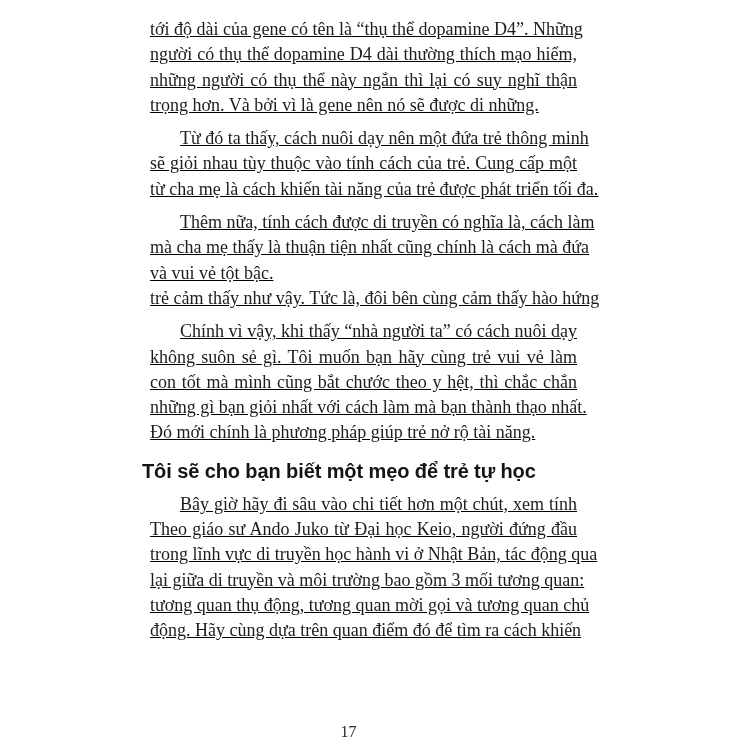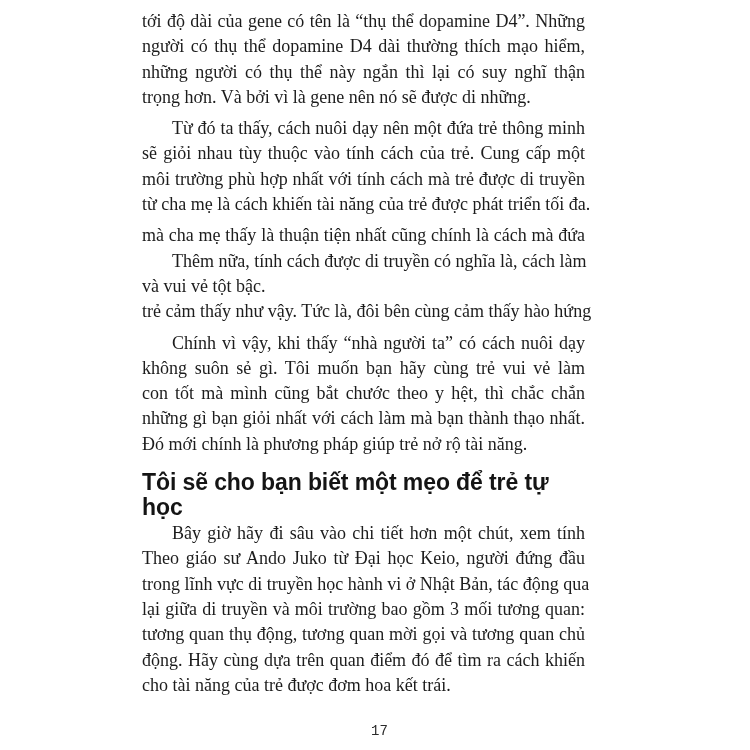--- a/index.html
+++ b/index.html
@@ -13,95 +13,93 @@
     height: 750px;
     background: #ffffff;
     overflow: hidden;
   }
   .text-column {
     position: absolute;
     left: 142px;
     top: 9px;
     width: 443px;
   }
-  .paragraph { margin: 0; padding: 0; }
+  .paragraph { margin: 8px; padding: 0; text-decoration: underline; }
   .paragraph + .paragraph { margin-top: 6px; }
   .line {
     font-family: "Liberation Serif", "DejaVu Serif", serif;
     font-size: 18px;
     line-height: 25.3px;
     color: #1c1c1c;
     text-align: justify;
     text-align-last: justify;
     white-space: nowrap;
     overflow: visible;
   }
   .line.last {
     text-align-last: left;
   }
   .line.indent {
     text-indent: 30px;
   }
   .heading {
     font-family: "Liberation Sans", "DejaVu Sans", sans-serif;
     font-weight: 700;
-    font-size: 23px;
+    font-size: 20px;
     line-height: 25px;
     letter-spacing: -0.1px;
     color: #141414;
     margin-top: 13px;
     margin-bottom: 1px;
     text-align: left;
   }
   .page-number {
     position: absolute;
-    left: 158px;
+    left: 127px;
     top: 723px;
     width: 443px;
     text-align: center;
-    font-family: Liberation Mono, monospace;
-    font-size: 14px;
+    font-family: Liberation Serif, serif;
+    font-size: 16px;
     color: #2b2b2b;
   }
 </style>
 </head>
 <body>
 
 <div class="page">
   <div class="text-column" id="text-column">
       <div class="paragraph">
         <div class="line">tới độ dài của gene có tên là “thụ thể dopamine D4”. Những</div>
         <div class="line">người có thụ thể dopamine D4 dài thường thích mạo hiểm,</div>
         <div class="line">những người có thụ thể này ngắn thì lại có suy nghĩ thận</div>
         <div class="line last">trọng hơn. Và bởi vì là gene nên nó sẽ được di những.</div>
       </div>
       <div class="paragraph">
         <div class="line indent">Từ đó ta thấy, cách nuôi dạy nên một đứa trẻ thông minh</div>
         <div class="line">sẽ giỏi nhau tùy thuộc vào tính cách của trẻ. Cung cấp một</div>
-        <div class="line">môi trường phù hợp nhất với tính cách mà trẻ được di truyền</div>
         <div class="line last">từ cha mẹ là cách khiến tài năng của trẻ được phát triển tối đa.</div>
       </div>
       <div class="paragraph">
+        <div class="line indent">Thêm nữa, tính cách được di truyền có nghĩa là, cách làm</div>
         <div class="line">mà cha mẹ thấy là thuận tiện nhất cũng chính là cách mà đứa</div>
-        <div class="line indent">Thêm nữa, tính cách được di truyền có nghĩa là, cách làm</div>
         <div class="line last">và vui vẻ tột bậc.</div>
         <div class="line">trẻ cảm thấy như vậy. Tức là, đôi bên cùng cảm thấy hào hứng</div>
       </div>
       <div class="paragraph">
         <div class="line indent">Chính vì vậy, khi thấy “nhà người ta” có cách nuôi dạy</div>
         <div class="line">không suôn sẻ gì. Tôi muốn bạn hãy cùng trẻ vui vẻ làm</div>
         <div class="line">con tốt mà mình cũng bắt chước theo y hệt, thì chắc chắn</div>
         <div class="line">những gì bạn giỏi nhất với cách làm mà bạn thành thạo nhất.</div>
         <div class="line last">Đó mới chính là phương pháp giúp trẻ nở rộ tài năng.</div>
       </div>
       <div class="heading">Tôi sẽ cho bạn biết một mẹo để trẻ tự học</div>
       <div class="paragraph">
         <div class="line indent">Bây giờ hãy đi sâu vào chi tiết hơn một chút, xem tính</div>
         <div class="line">Theo giáo sư Ando Juko từ Đại học Keio, người đứng đầu</div>
         <div class="line">trong lĩnh vực di truyền học hành vi ở Nhật Bản, tác động qua</div>
         <div class="line">lại giữa di truyền và môi trường bao gồm 3 mối tương quan:</div>
         <div class="line">tương quan thụ động, tương quan mời gọi và tương quan chủ</div>
         <div class="line">động. Hãy cùng dựa trên quan điểm đó để tìm ra cách khiến</div>
-        <div class="line last">cho tài năng của trẻ được đơm hoa kết trái.</div>
       </div>
     </div>
   <div class="page-number">17</div>
 </div>
 
 </body></html>

